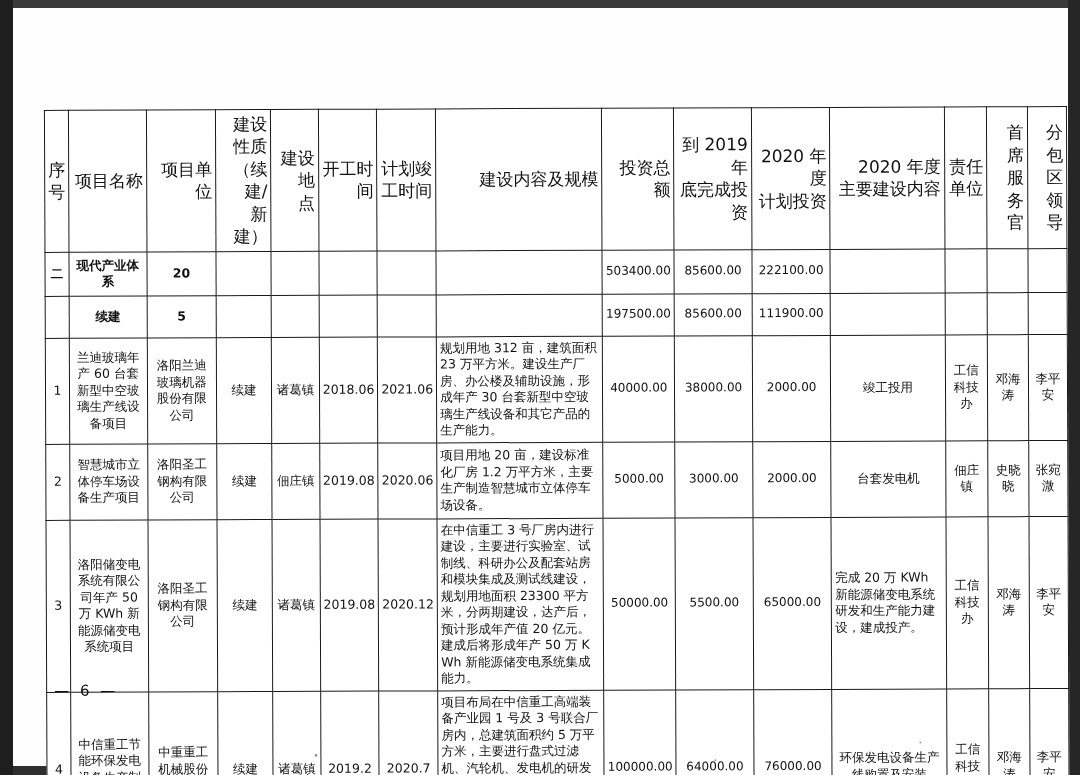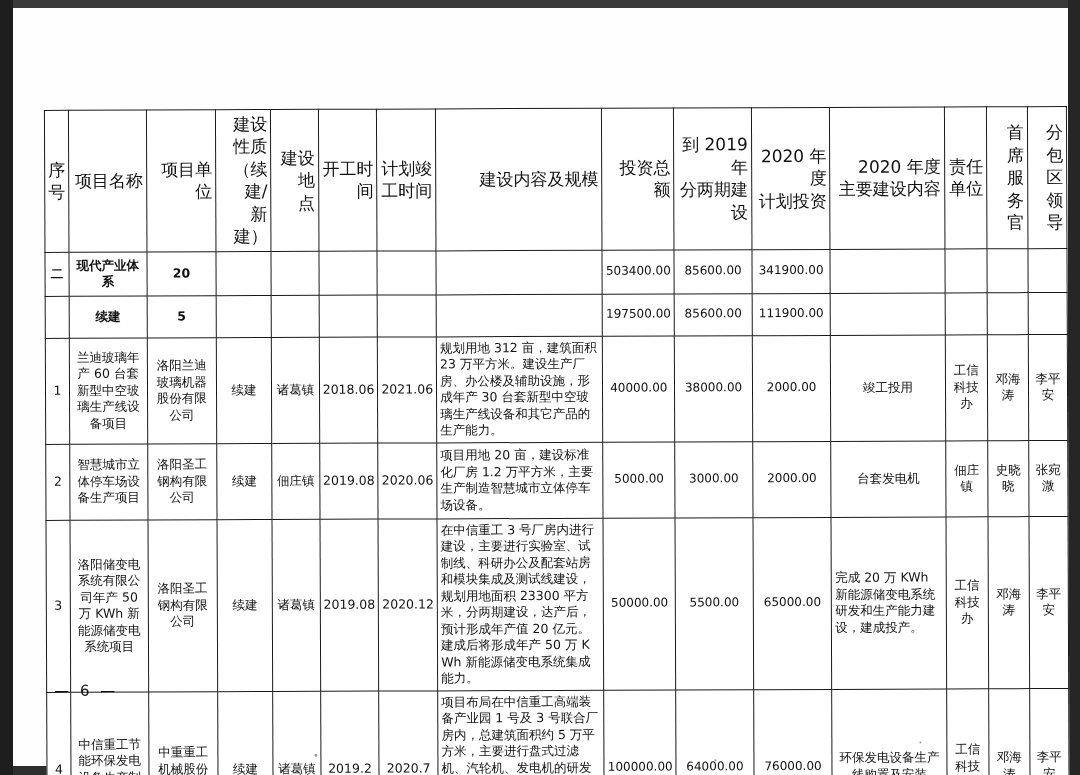--- a/index.html
+++ b/index.html
@@ -177,21 +177,21 @@
               <div>间</div>
             </th>
             <th>
               <div>计划竣</div>
               <div>工时间</div>
             </th>
             <th>建设内容及规模</th>
             <th>投资总额</th>
             <th class="head-small">
               <div>到 2019 年</div>
-              <div>分两期建设</div>
+              <div>底完成投资</div>
             </th>
             <th class="head-small">
               <div>2020 年度</div>
               <div>计划投资</div>
             </th>
             <th>
               <div>2020 年度</div>
               <div>主要建设内容</div>
             </th>
             <th>
@@ -216,21 +216,21 @@
             <td class="c-center bold">二</td>
             <td class="c-center bold">现代产业体系</td>
             <td class="c-center bold">20</td>
             <td class="c-center"></td>
             <td class="c-center"></td>
             <td class="c-center"></td>
             <td class="c-center"></td>
             <td class="c-left vtop"></td>
             <td class="c-center amount nowrap">503400.00</td>
             <td class="c-center amount nowrap">85600.00</td>
-            <td class="c-center amount nowrap">341900.00</td>
+            <td class="c-center amount nowrap">222100.00</td>
             <td class="c-center"></td>
             <td class="c-center"></td>
             <td class="c-center"></td>
             <td class="c-center"></td>
           </tr>
 
           <tr style="height:42px;">
             <td class="c-center bold"></td>
             <td class="c-center bold">续建</td>
             <td class="c-center bold">5</td>

